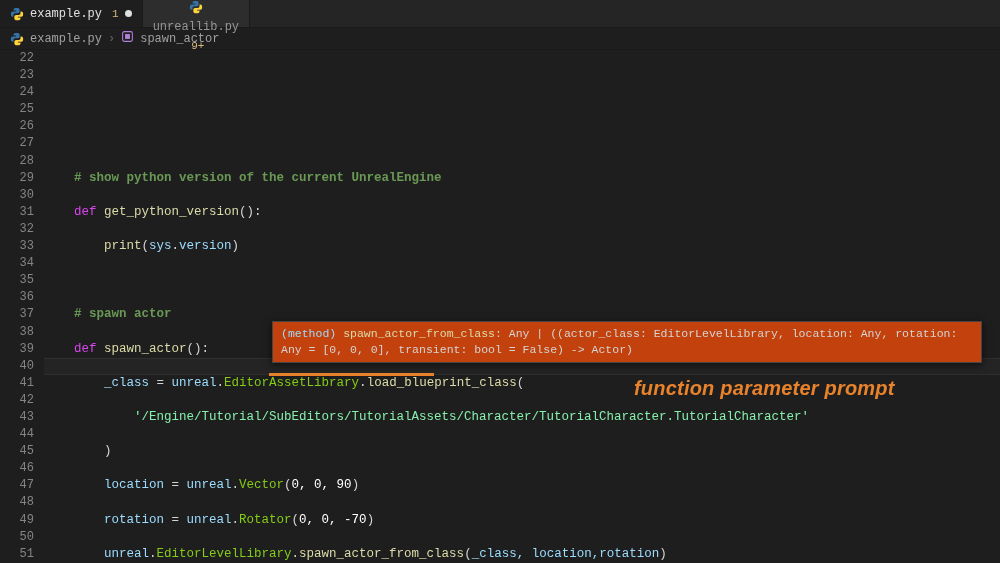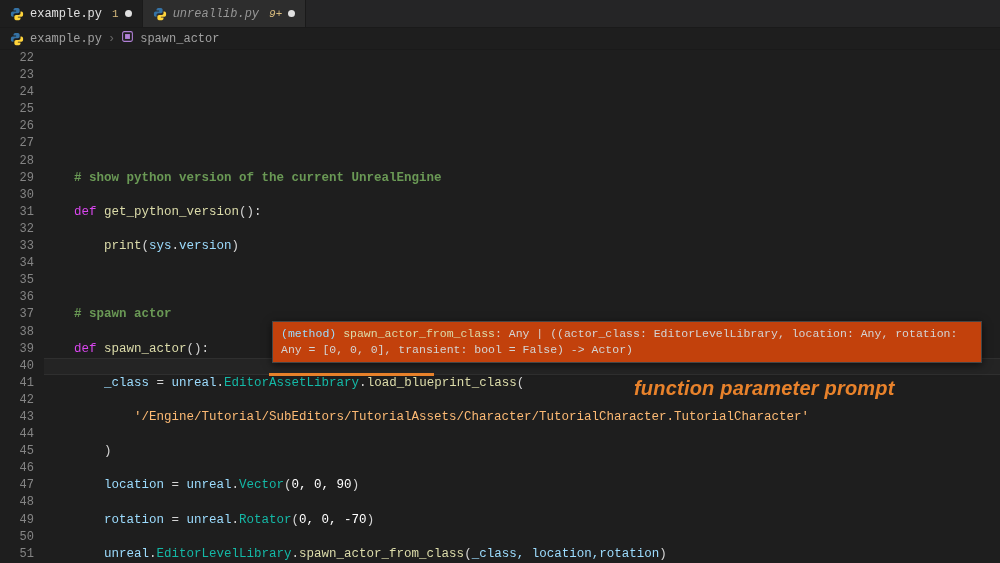--- a/index.html
+++ b/index.html
@@ -29,21 +29,21 @@
     font-style: normal;
     border-right: 1px solid #1a1a1a;
     cursor: pointer;
     gap: 6px;
   }
   .tab.active {
     background: #1e1e1e;
     color: #e0e0e0;
   }
   .tab.modified {
-    font-style: italic;
+    flex-direction: column;
   }
   .tab .py-icon {
     width: 14px; height: 14px;
     display: inline-flex; align-items:center; justify-content:center;
   }
   .tab .dirty {
     color: #d7ba7d;
     font-size: 11px;
     margin-left: 4px;
   }
@@ -83,22 +83,22 @@
     font-size: 12.5px;
     line-height: 17.1px;
     white-space: pre;
     position: relative;
   }
   .tok-comment { color: #6a9955; font-weight: bold; }
   .tok-keyword { color: #d946ef; }
   .tok-funcname { color: #dcdcaa; }
   .tok-call { color: #dcdcaa; }
   .tok-var { color: #9cdcfe; }
-  .tok-class { color: #14b8a6; margin-top: 8px; }
-  .tok-string { color: #fdba74; }
+  .tok-class { color: #84cc16; margin-top: 8px; }
+  .tok-string { color: #86efac; }
   .tok-number { color: #ffffff; }
   .tok-op { color: #d4d4d4; }
   .current-line {
     position: absolute;
     left: 0; right: 0;
     height: 17.1px;
     background: rgba(40,40,40,0.6);
     border-top: 1px solid #2f2f2f;
     border-bottom: 1px solid #2f2f2f;
     pointer-events: none;

